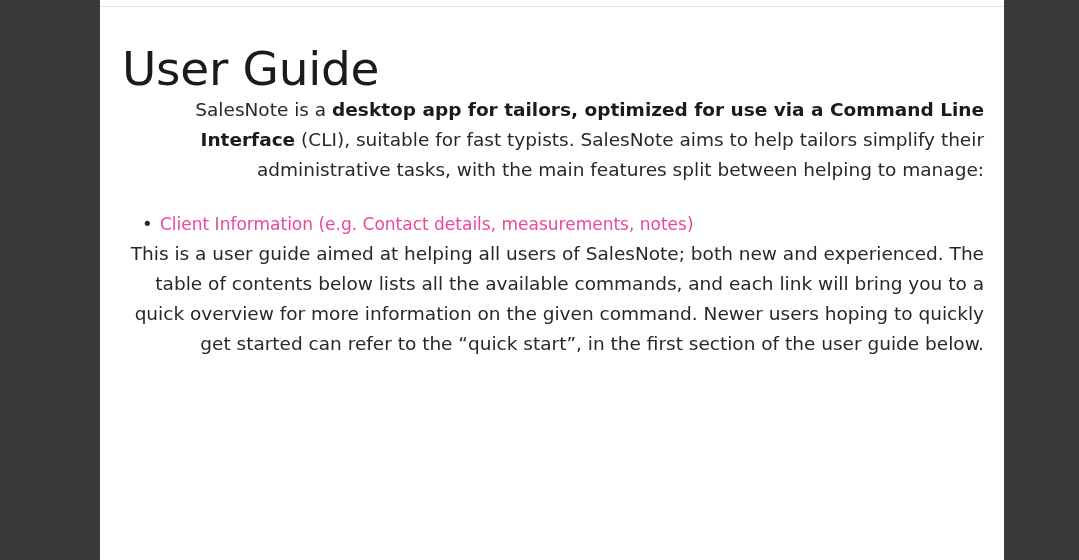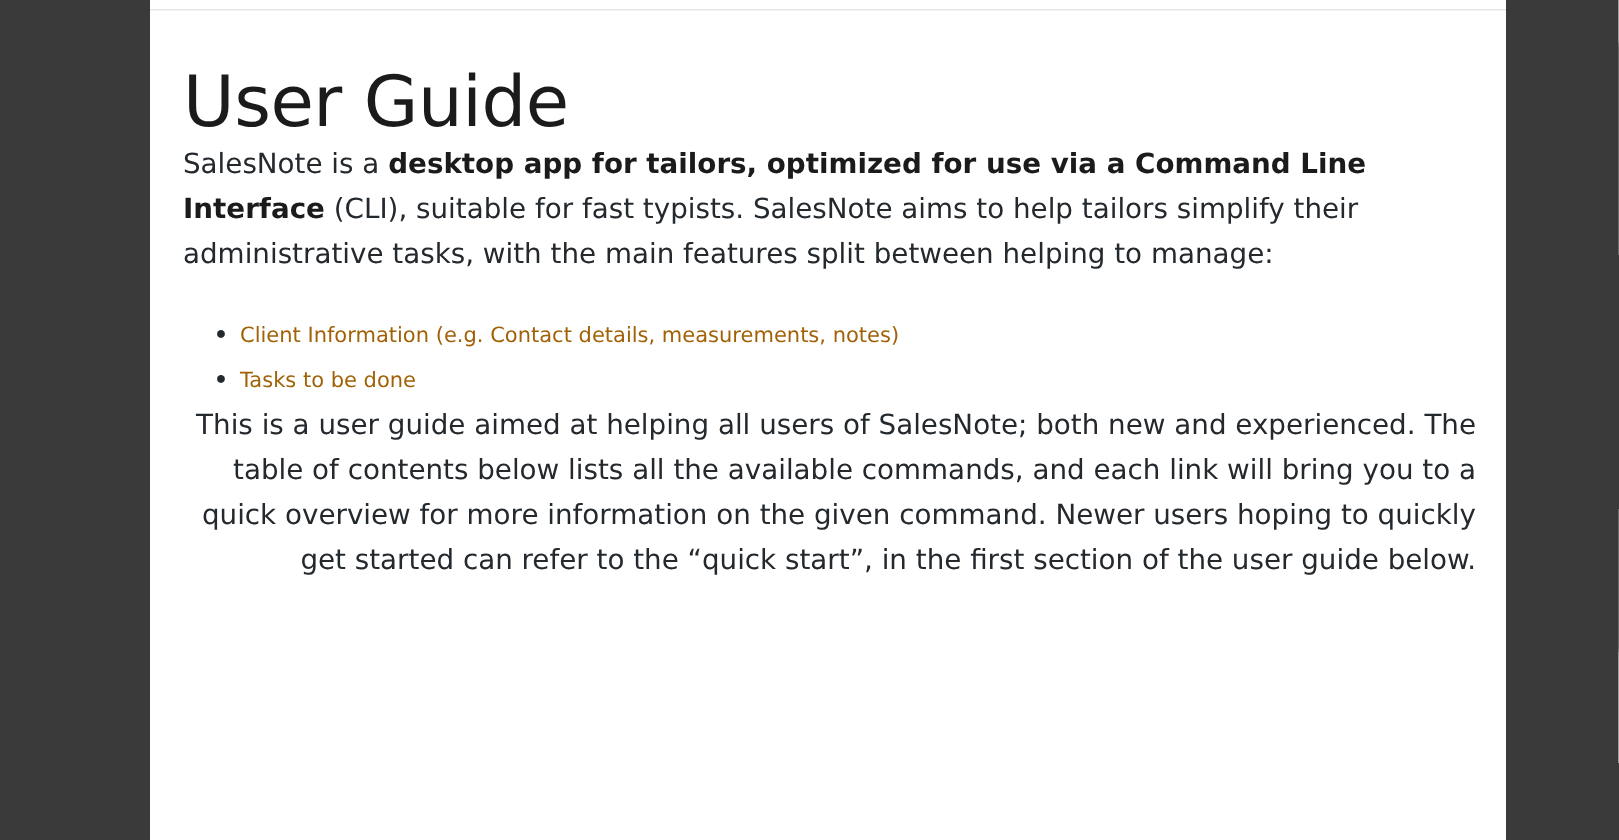--- a/index.html
+++ b/index.html
@@ -58,35 +58,36 @@
   p.body-text {
     font-family: "DejaVu Sans", "Liberation Sans", sans-serif;
     font-size: 18.5px;
     line-height: 30px;
     color: #24292e;
     margin: 0;
     width: 862px;
   }
   .para-intro {
     margin-top: 45px;
+    text-align: right;
   }
   .para-second {
     margin-top: 27px;
     text-align: right;
   }
   .bullets {
     margin: 24px 0 0 0;
     padding-left: 38px;
     list-style: none;
   }
   .bullets li {
     font-family: "DejaVu Sans", "Liberation Sans", sans-serif;
-    font-size: 14px;
+    font-size: 17px;
     line-height: 30px;
-    color: #a16207;
+    color: #ec4899;
     position: relative;
     padding-left: 0;
   }
   .bullets li::before {
     content: "\2022";
     position: absolute;
     left: -18px;
     top: 0;
     color: #24292e;
     font-size: 18px;
@@ -103,20 +104,19 @@
   <div class="page">
     <div class="page-top-rule"></div>
     <div class="content">
 
       <h1 class="doc-title">User Guide</h1>
 
       <p class="body-text para-intro"><span>SalesNote is a </span><strong class="bold-phrase">desktop app for tailors, optimized for use via a Command Line Interface</strong><span> (CLI), suitable for fast typists. SalesNote aims to help tailors simplify their administrative tasks, with the main features split between helping to manage:</span></p>
 
       <ul class="bullets">
         <li>Client Information (e.g. Contact details, measurements, notes)</li>
-        <li>Tasks to be done</li>
       </ul>
 
       <p class="body-text para-second">This is a user guide aimed at helping all users of SalesNote; both new and experienced. The table of contents below lists all the available commands, and each link will bring you to a quick overview for more information on the given command. Newer users hoping to quickly get started can refer to the “quick start”, in the first section of the user guide below.</p>
 
     </div>
   </div>
 </div>
 
 </body></html>

